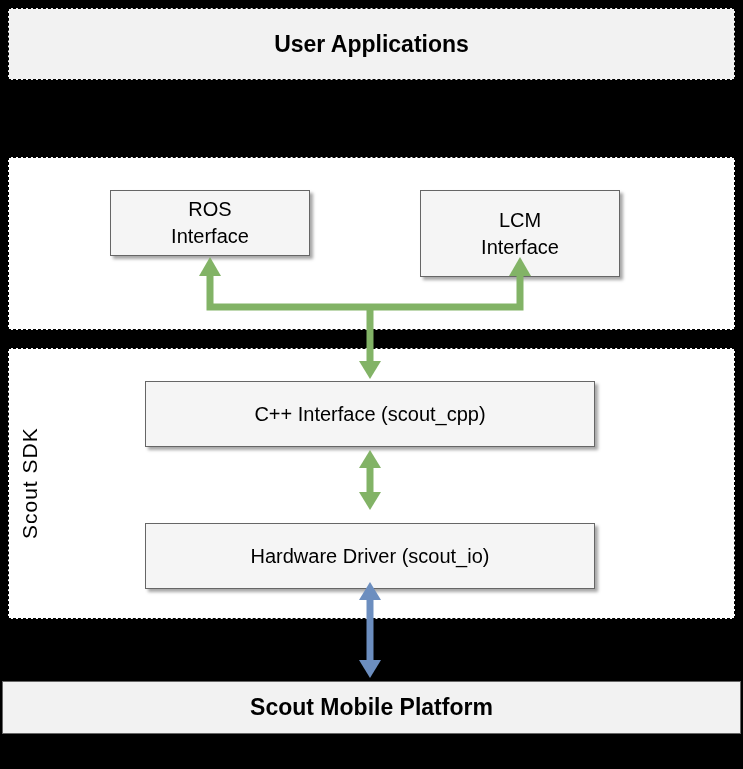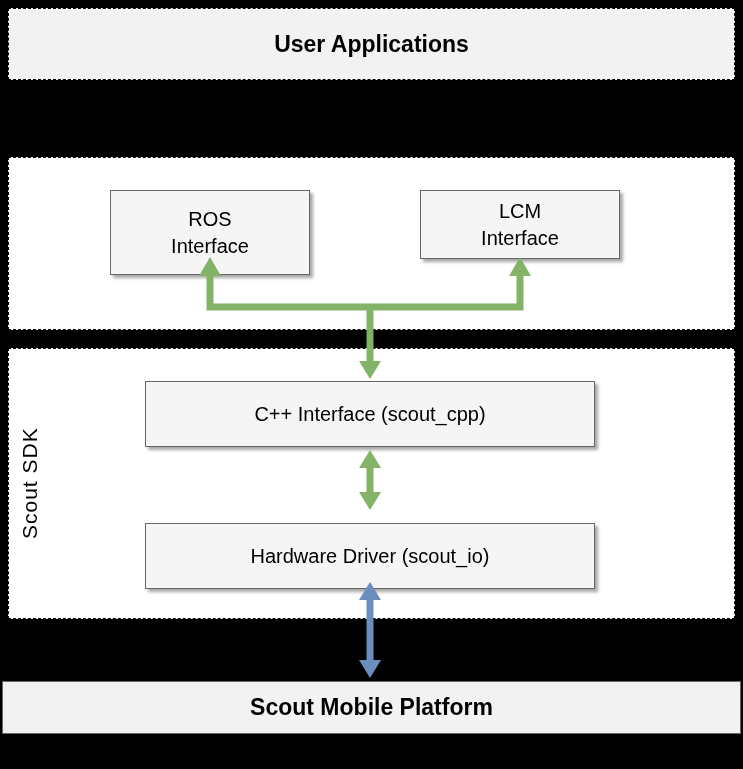--- a/index.html
+++ b/index.html
@@ -35,22 +35,22 @@
   .node {
     background: var(--box-fill, #f5f5f5);
     border: 1px solid var(--box-border, #666666);
     box-shadow: 3px 3px 3px rgba(0,0,0,0.35);
     display: flex; align-items: center; justify-content: center;
     text-align: center;
     font-size: 20px;
     line-height: 1.35;
     white-space: pre-line;
   }
-  .node-ros { left: 110px; top: 190px; width: 200px; height: 85px; }
-  .node-lcm { left: 420px; top: 190px; width: 200px; height: 69px; }
+  .node-ros { left: 110px; top: 190px; width: 200px; height: 66px; }
+  .node-lcm { left: 420px; top: 190px; width: 200px; height: 87px; }
   .node-cpp { left: 145px; top: 381px; width: 450px; height: 66px; }
   .node-hw  { left: 145px; top: 513px; width: 450px; height: 66px; margin-top: 10px; }
   .sdk-label {
     left: 8px; top: 348px; width: 44px; height: 271px;
     display: flex; align-items: center; justify-content: center;
     writing-mode: vertical-rl;
     transform: rotate(180deg);
     font-size: 21px;
     letter-spacing: 1px;
   }

